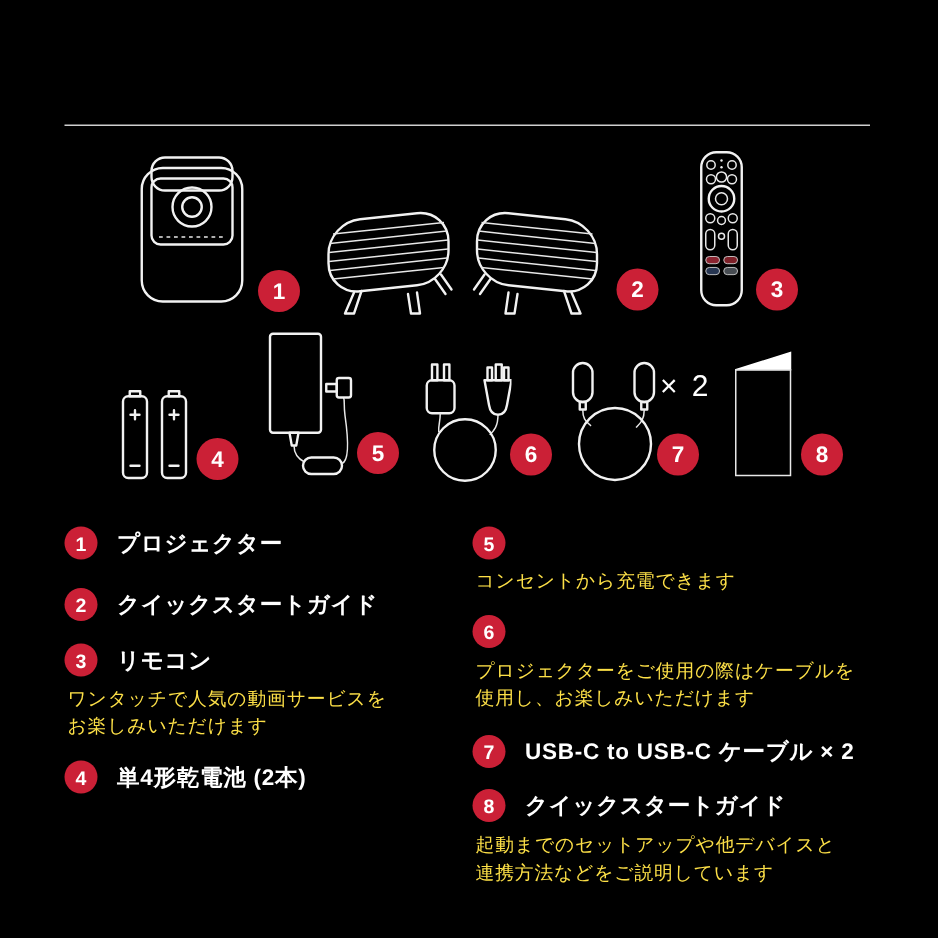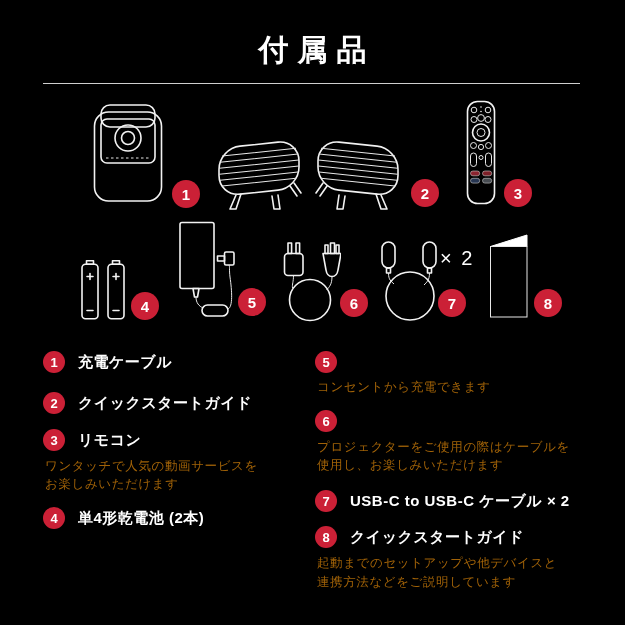--- a/index.html
+++ b/index.html
@@ -33,30 +33,29 @@
   .col-left{left:43px;width:262px;}
   .col-right{left:315px;width:300px;}
   .item-head{display:flex;align-items:center;gap:13px;height:22px;}
   .badge-sm{
     width:22px;height:22px;border-radius:50%;flex:0 0 22px;
     display:flex;align-items:center;justify-content:center;
     color:#fff;font-size:13px;font-weight:600;
   }
   .item-label{color:#fff;font-size:15px;font-weight:bold;letter-spacing:0.5px;white-space:nowrap;}
   .item-desc{
-    margin:6px 0 0 2px;color:#a16207;font-size:12.5px;line-height:1.45;
+    margin:6px 0 0 2px;color:#fde047;font-size:12.5px;line-height:1.45;
     letter-spacing:0.6px;white-space:pre-line;
   }
 </style>
 </head>
 <body>
 
 <div class="stage">
 
-  <div class="page-title">付属品</div>
   <div class="divider"></div>
 
   <svg class="illus" style="left:93px;top:103px;" width="70" height="100" viewBox="0 0 70 100">
     <rect class="ln" x="8" y="2" width="54" height="22" rx="9"></rect>
     <rect class="ln" x="1.5" y="9" width="67" height="89" rx="14"></rect>
     <rect class="ln" x="8" y="16" width="54" height="44" rx="6"></rect>
     <circle class="ln" cx="35" cy="35" r="13"></circle>
     <circle class="ln" cx="35" cy="35" r="6.5"></circle>
     <line class="lnthin" x1="13" y1="55" x2="57" y2="55" stroke-dasharray="2.5 2.5" stroke-width="3"></line>
   </svg>
@@ -161,21 +160,21 @@
   <div class="num-badge" style="left: 131px; top: 292px; background: rgb(203, 32, 54);">4</div>
   <div class="num-badge" style="left: 238px; top: 288px; background: rgb(203, 32, 54);">5</div>
   <div class="num-badge" style="left: 340px; top: 289px; background: rgb(203, 32, 54);">6</div>
   <div class="num-badge" style="left: 438px; top: 289px; background: rgb(203, 32, 54);">7</div>
   <div class="num-badge" style="left: 534px; top: 289px; background: rgb(203, 32, 54);">8</div>
 
   <div class="col col-left">
     <div class="item" style="margin-bottom:19px;">
       <div class="item-head">
         <div class="badge-sm" style="background: rgb(203, 32, 54);">1</div>
-        <div class="item-label">充電ケーブル</div>
+        <div class="item-label">プロジェクター</div>
       </div>
     </div>
     <div class="item" style="margin-bottom:15px;">
       <div class="item-head">
         <div class="badge-sm" style="background: rgb(203, 32, 54);">2</div>
         <div class="item-label">クイックスタートガイド</div>
       </div>
     </div>
     <div class="item" style="margin-bottom:14px;">
       <div class="item-head">

